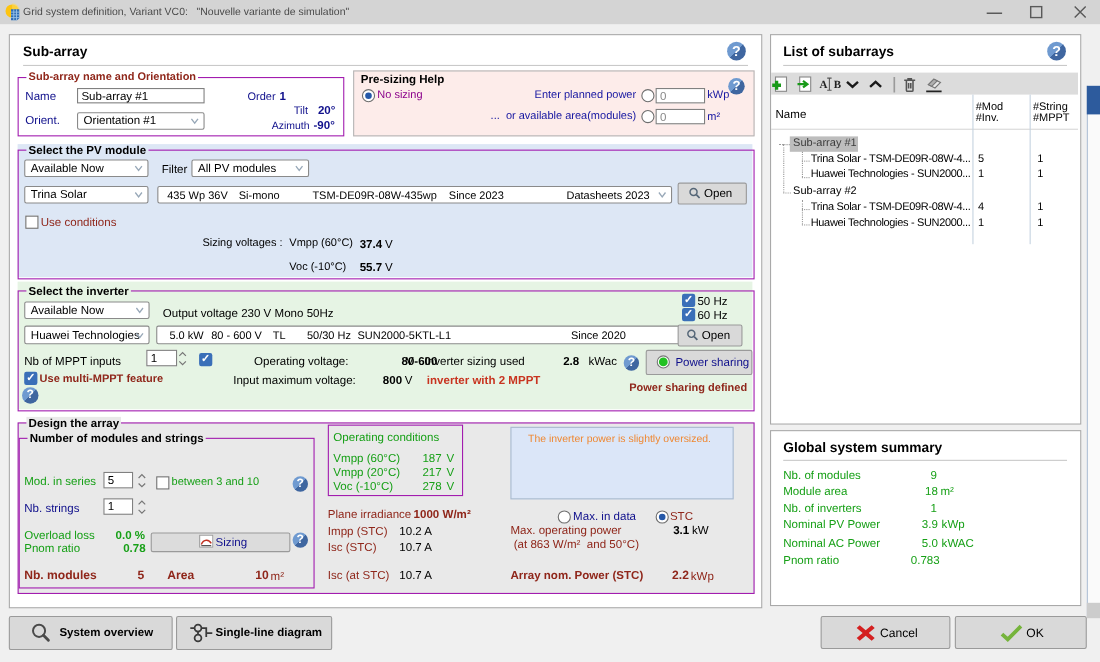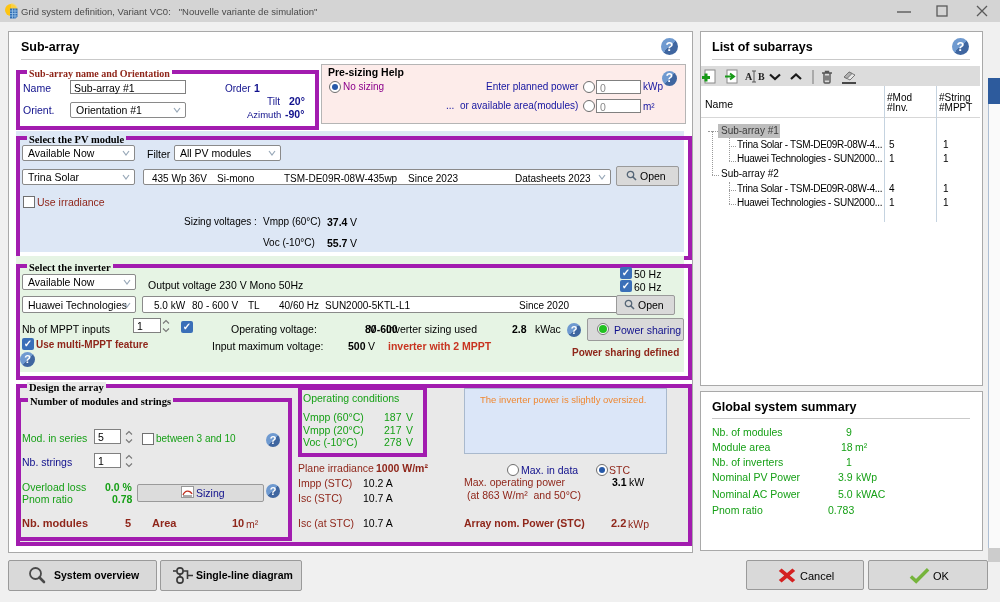--- a/index.html
+++ b/index.html
@@ -9,21 +9,21 @@
   #stage{position:relative;width:1000px;height:602px;}
   .navy{color:#10108c;}
   .maroon{color:#8f261a;}
   .red{color:#c83420;}
   .green{color:#17a017;}
   .purple{color:#8b008b;}
   .blue{color:#1414a0;}
   .orange{color:#ef8832;}
   .b{font-weight:bold;}
   .card{background:#fff;border:1px solid #a9a9a9;}
-  .gbox{border:4px solid #a21caf;font-family:Liberation Serif, serif;}
+  .gbox{border:1px solid #a21caf;}
   .legend{position:absolute;top:-6px;left:7px;padding:0 2px;font-weight:bold;font-size:10.5px;}
   .inp{background:#fff;border:1px solid #808080;font-size:10.5px;line-height:14px;padding:0 3px;position:absolute;}
   .sel{background:#fff;border:1px solid #8a8a8a;border-radius:2px;font-size:10.5px;position:absolute;}
   .sel .tx{position:absolute;left:5px;top:50%;transform:translateY(-50%);white-space:nowrap;}
   .chev{position:absolute;right:3px;top:50%;transform:translateY(-50%);width:10px;height:10px;}
   .btn{position:absolute;background:#d9d9d9;border:1px solid #9a9a9a;border-radius:2px;}
   .ck{position:absolute;width:10px;height:10px;background:#fff;border:1px solid #707070;}
   .ckc{position:absolute;width:12px;height:12px;background:#3a6fb8;border-radius:2px;color:#fff;
        font-size:10px;line-height:12px;text-align:center;font-weight:bold;}
   .rad{position:absolute;width:10px;height:10px;border-radius:50%;background:#fff;border:1px solid #6e6e6e;}
@@ -122,21 +122,21 @@
         <path d="M2 3 l3 4 l3-4" fill="none" stroke="#98a8b8" stroke-width="1.2"></path>
       </svg>
   </div>
   <div class="btn" style="left:616px;top:166px;width:61px;height:18px;"></div>
   <svg class="abs" style="left:626px;top:170px" width="11" height="11" viewBox="0 0 11 11">
     <circle cx="4.5" cy="4.5" r="3.2" fill="none" stroke="#567" stroke-width="1.3"></circle>
     <path d="M7 7 L10 10" stroke="#567" stroke-width="1.6"></path>
   </svg>
   <div class="t" style="left:640px;top:170px;">Open</div>
   <div class="ck" style="left:23px;top:196px;"></div>
-  <div class="t maroon" style="left:37px;top:196px;">Use irradiance</div>
+  <div class="t maroon" style="left:37px;top:196px;">Use conditions</div>
   <div class="t" style="left:184px;top:216px;font-size:10px;">Sizing voltages :</div>
   <div class="t" style="left:263px;top:216px;font-size:10px;">Vmpp (60°C)</div>
   <div class="t b" style="left:327px;top:216px;">37.4</div>
   <div class="t" style="left:350px;top:216px;">V</div>
   <div class="t" style="left:263px;top:237px;font-size:10px;">Voc (-10°C)</div>
   <div class="t b" style="left:327px;top:237px;">55.7</div>
   <div class="t" style="left:350px;top:237px;">V</div>
 
   <div class="abs" style="left:16px;top:256px;width:668px;height:116px;background:#e6f4e4;"></div>
   <div class="abs gbox" style="left:16px;top:264px;width:668px;height:108px;">
@@ -156,21 +156,21 @@
   <div class="sel" style="left:22px;top:296px;width:112px;height:15px;">
       <span class="tx">Huawei Technologies</span>
     <svg class="chev" viewBox="0 0 10 10">
         <path d="M2 3 l3 4 l3-4" fill="none" stroke="#98a8b8" stroke-width="1.2"></path>
       </svg>
     </div>
   <div class="sel" style="left:142px;top:296px;width:464px;height:15px;font-size:10px;padding-left:40px;">
     <span class="t" style="left:11px;top:3px;">5.0 kW</span>
     <span class="t" style="left:49px;top:3px;">80 - 600 V</span>
     <span class="t" style="left:105px;top:3px;">TL</span>
-    <span class="t" style="left:136px;top:3px;">40/60 Hz</span>
+    <span class="t" style="left:136px;top:3px;">50/30 Hz</span>
     <span class="t" style="left:182px;top:3px;">SUN2000-5KTL-L1</span>
     <span class="t" style="left:376px;top:3px;">Since 2020</span>
     <svg class="chev" viewBox="0 0 10 10">
         <path d="M2 3 l3 4 l3-4" fill="none" stroke="#98a8b8" stroke-width="1.2"></path>
       </svg>
   </div>
   <div class="btn" style="left:616px;top:295px;width:57px;height:18px;"></div>
   <svg class="abs" style="left:624px;top:299px" width="11" height="11" viewBox="0 0 11 11">
     <circle cx="4.5" cy="4.5" r="3.2" fill="none" stroke="#567" stroke-width="1.3"></circle>
     <path d="M7 7 L10 10" stroke="#567" stroke-width="1.6"></path>
@@ -191,21 +191,21 @@
   <div class="t b" style="left:512px;top:323px;">2.8</div>
   <div class="t" style="left:535px;top:323px;">kWac</div>
   <div class="qi" style="left:567px;top:323px;width:14px;height:14px;background:linear-gradient(135deg,#6f9ad0 50%,#3f66a0 50%);font-size:11px;line-height:14px;">?</div>
   <div class="btn" style="left:587px;top:318px;width:95px;height:21px;"></div>
   <div class="abs" style="left:597px;top:323px;width:10px;height:10px;border-radius:50%;border:1px solid #777;background:#fff;"></div>
   <div class="abs" style="left:599px;top:325px;width:8px;height:8px;border-radius:50%;background:#22c122;"></div>
   <div class="t navy" style="left:614px;top:324px;">Power sharing</div>
   <div class="ckc" style="left:22px;top:338px;">✓</div>
   <div class="t maroon b" style="left:36px;top:339px;font-size:10px;">Use multi-MPPT feature</div>
   <div class="t" style="left:212px;top:340px;">Input maximum voltage:</div>
-  <div class="t b" style="left:348px;top:340px;">500</div>
+  <div class="t b" style="left:348px;top:340px;">800</div>
   <div class="t" style="left:368px;top:340px;">V</div>
   <div class="t red b" style="left:388px;top:340px;">inverter with 2 MPPT</div>
   <div class="t maroon b" style="left:572px;top:347px;font-size:10px;">Power sharing defined</div>
   <div class="qi" style="left:20px;top:352px;width:15px;height:15px;background:linear-gradient(135deg,#6f9ad0 50%,#3f66a0 50%);font-size:11px;line-height:14px;">?</div>
 
   <div class="abs gbox" style="left:16px;top:384px;width:668px;height:154px;background:#e9e9e9;">
     <div class="legend" style="background:#e9e9e9;color:#000;">Design the array</div>
   </div>
   <div class="abs gbox" style="left:17px;top:398px;width:267px;height:135px;">
     <div class="legend" style="background:#e9e9e9;color:#000;">Number of modules and strings</div>

